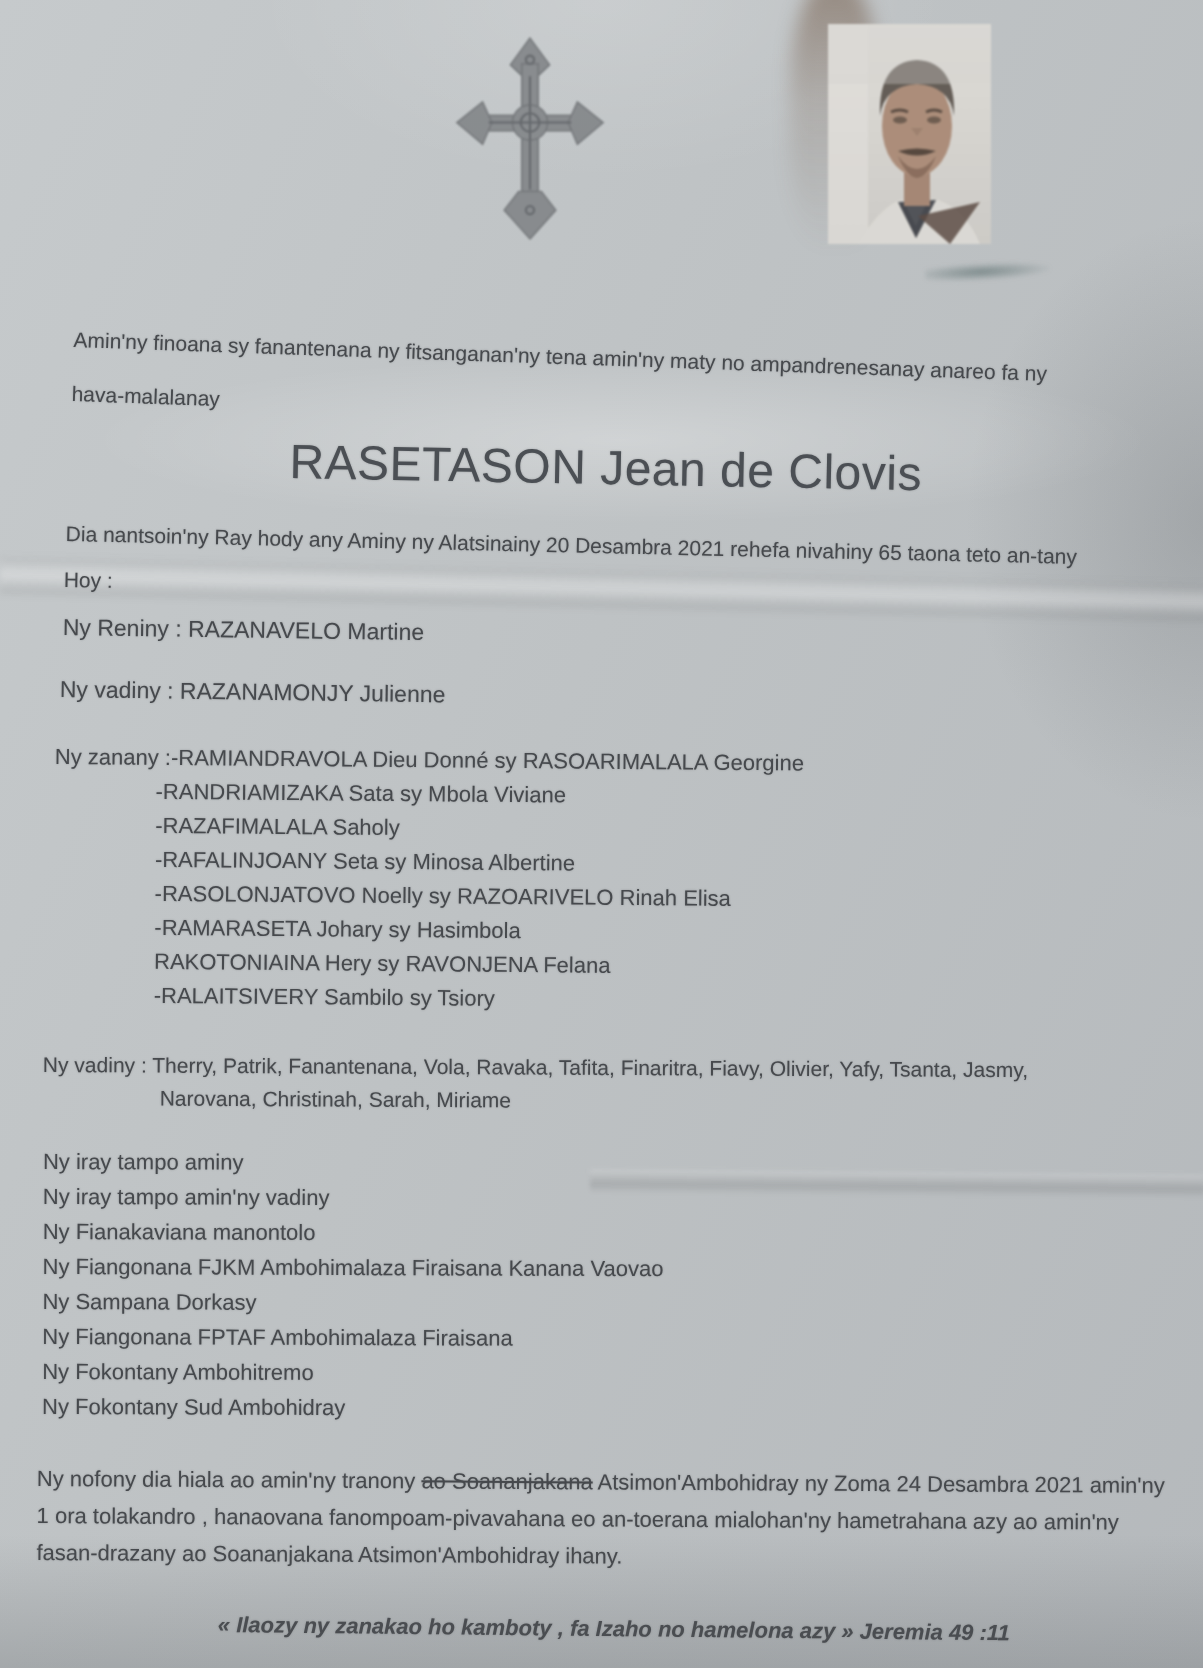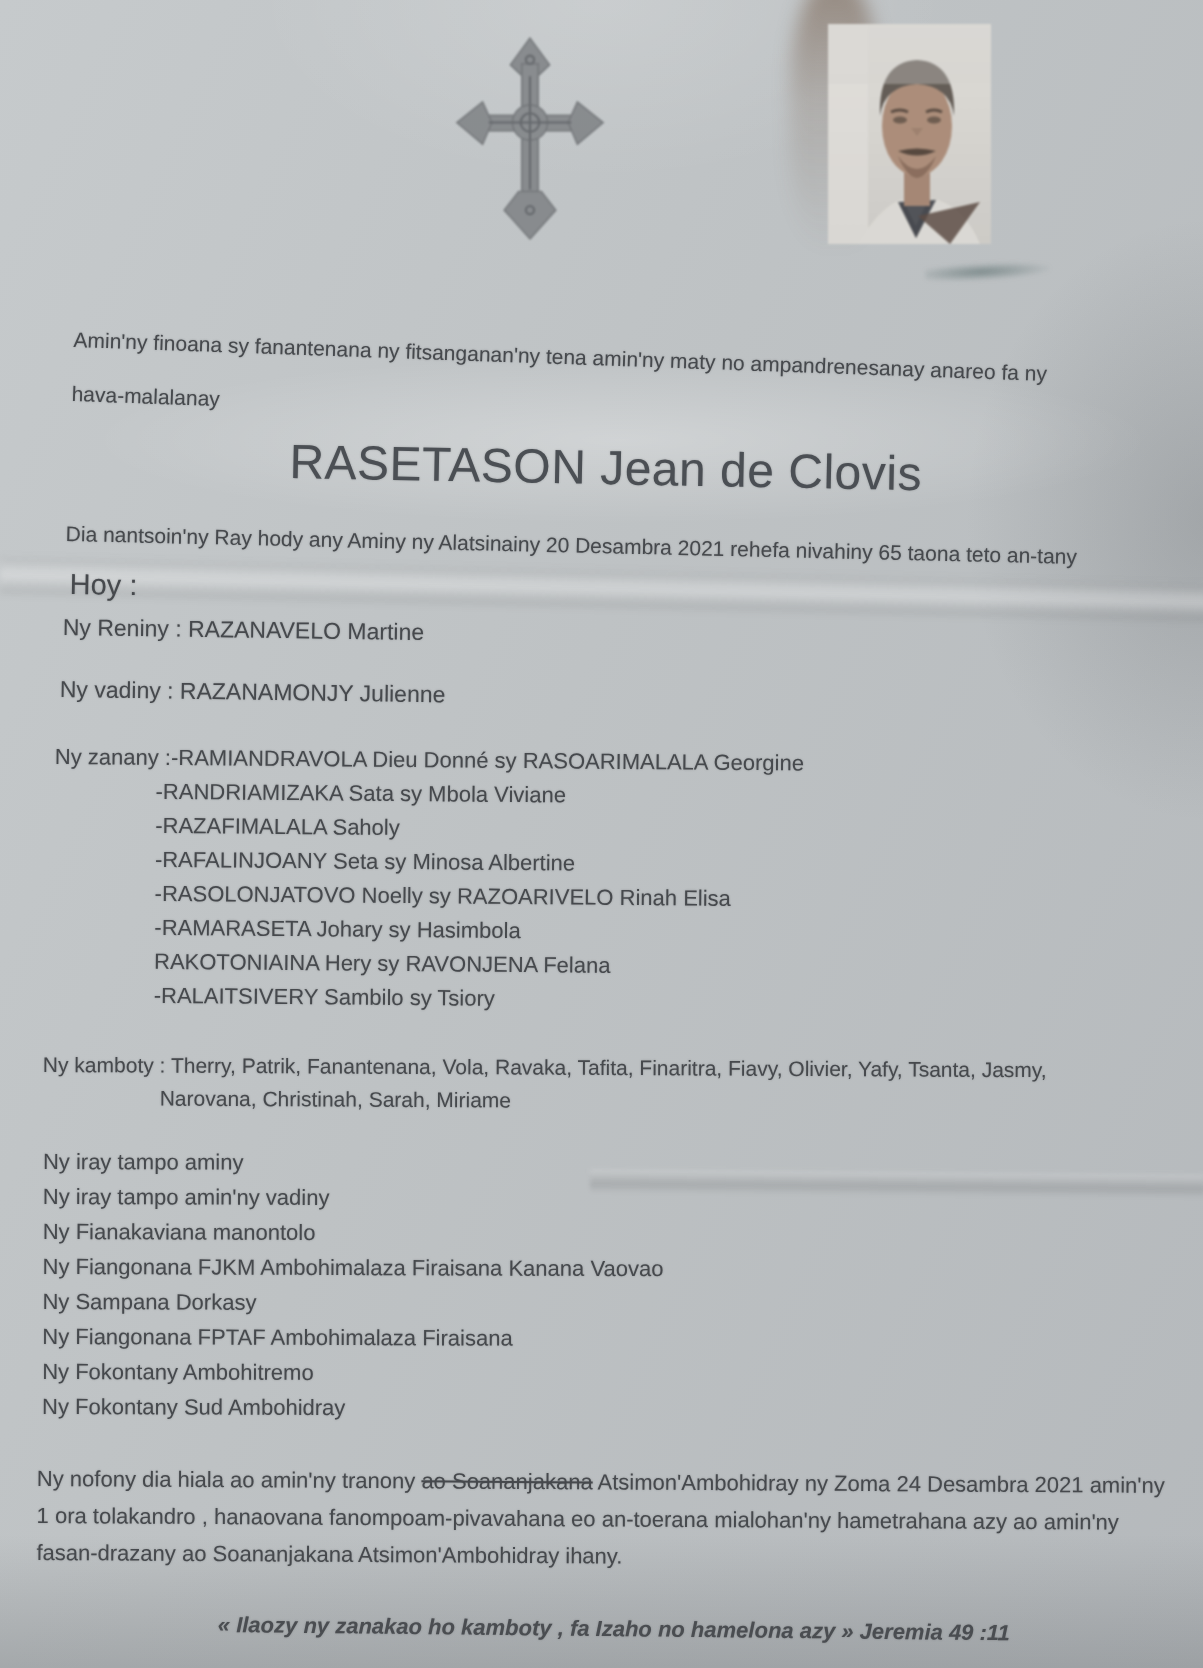--- a/index.html
+++ b/index.html
@@ -24,21 +24,21 @@
   .smudge{position:absolute;top:263px;left:925px;width:125px;height:17px;transform:rotate(-3deg);
     background:radial-gradient(ellipse at 45% 50%, rgba(74,96,96,.55), rgba(74,96,96,0) 75%);filter:blur(2px);}
 
   .cross{position:absolute;top:35px;left:452px;width:156px;height:206px;filter:blur(.8px);opacity:.92;}
   .photo{position:absolute;top:24px;left:828px;width:163px;height:220px;filter:blur(1.1px) saturate(.72) contrast(.88) brightness(1.04);}
 
   .intro{top:326px;left:74px;transform:rotate(2deg);font-size:21px;line-height:28px;}
   .intro-line2{margin-top:26px;}
   .title{top:434px;left:290px;transform:rotate(1.1deg);font-size:48px;font-weight:400;color:#4b4f54;letter-spacing:.5px;margin:0;}
   .dateline{top:522px;left:66px;transform:rotate(1.3deg);font-size:21px;}
-  .hoy{top:568px;left:64px;transform:rotate(1deg);font-size:29px;margin-left:6px;}
+  .hoy{top:568px;left:64px;transform:rotate(1deg);font-size:21px;}
   .mother{top:614px;left:63px;transform:rotate(.8deg);font-size:23px;}
   .spouse{top:676px;left:60px;transform:rotate(.8deg);font-size:23px;}
   .children{top:740px;left:55px;transform:rotate(.5deg);font-size:22px;line-height:34px;}
   .children .indent{padding-left:101px;}
   .zafiny{top:1048px;left:43px;transform:rotate(.3deg);font-size:21px;line-height:33px;}
   .zafiny .z2{padding-left:117px;}
   .groups{top:1144px;left:43px;transform:rotate(.2deg);font-size:22px;line-height:35px;}
   .funeral{top:1460px;left:37px;width:1130px;transform:rotate(.35deg);font-size:22px;line-height:37px;white-space:normal;}
   .struck{text-decoration:line-through;text-decoration-thickness:2px;}
   .quote{top:1612px;left:218px;transform:rotate(.6deg);font-size:22px;font-style:italic;font-weight:600;color:#4a4d51;}
@@ -122,21 +122,21 @@
     <div class="indent">-RANDRIAMIZAKA Sata sy Mbola Viviane</div>
     <div class="indent">-RAZAFIMALALA Saholy</div>
     <div class="indent">-RAFALINJOANY Seta sy Minosa Albertine</div>
     <div class="indent">-RASOLONJATOVO Noelly sy RAZOARIVELO Rinah Elisa</div>
     <div class="indent">-RAMARASETA Johary sy Hasimbola</div>
     <div class="indent">RAKOTONIAINA Hery sy RAVONJENA Felana</div>
     <div class="indent">-RALAITSIVERY Sambilo sy Tsiory</div>
   </div>
 
   <div class="txt zafiny">
-    <div><span>Ny kamboty :</span> <span>Therry, Patrik, Fanantenana, Vola, Ravaka, Tafita, Finaritra, Fiavy, Olivier, Yafy, Tsanta, Jasmy,</span></div>
+    <div><span>Ny vadiny :</span> <span>Therry, Patrik, Fanantenana, Vola, Ravaka, Tafita, Finaritra, Fiavy, Olivier, Yafy, Tsanta, Jasmy,</span></div>
     <div class="z2">Narovana, Christinah, Sarah, Miriame</div>
   </div>
 
   <div class="txt groups">
     <div>Ny iray tampo aminy</div>
     <div>Ny iray tampo amin'ny vadiny</div>
     <div>Ny Fianakaviana manontolo</div>
     <div>Ny Fiangonana FJKM Ambohimalaza Firaisana Kanana Vaovao</div>
     <div>Ny Sampana Dorkasy</div>
     <div>Ny Fiangonana FPTAF Ambohimalaza Firaisana</div>

